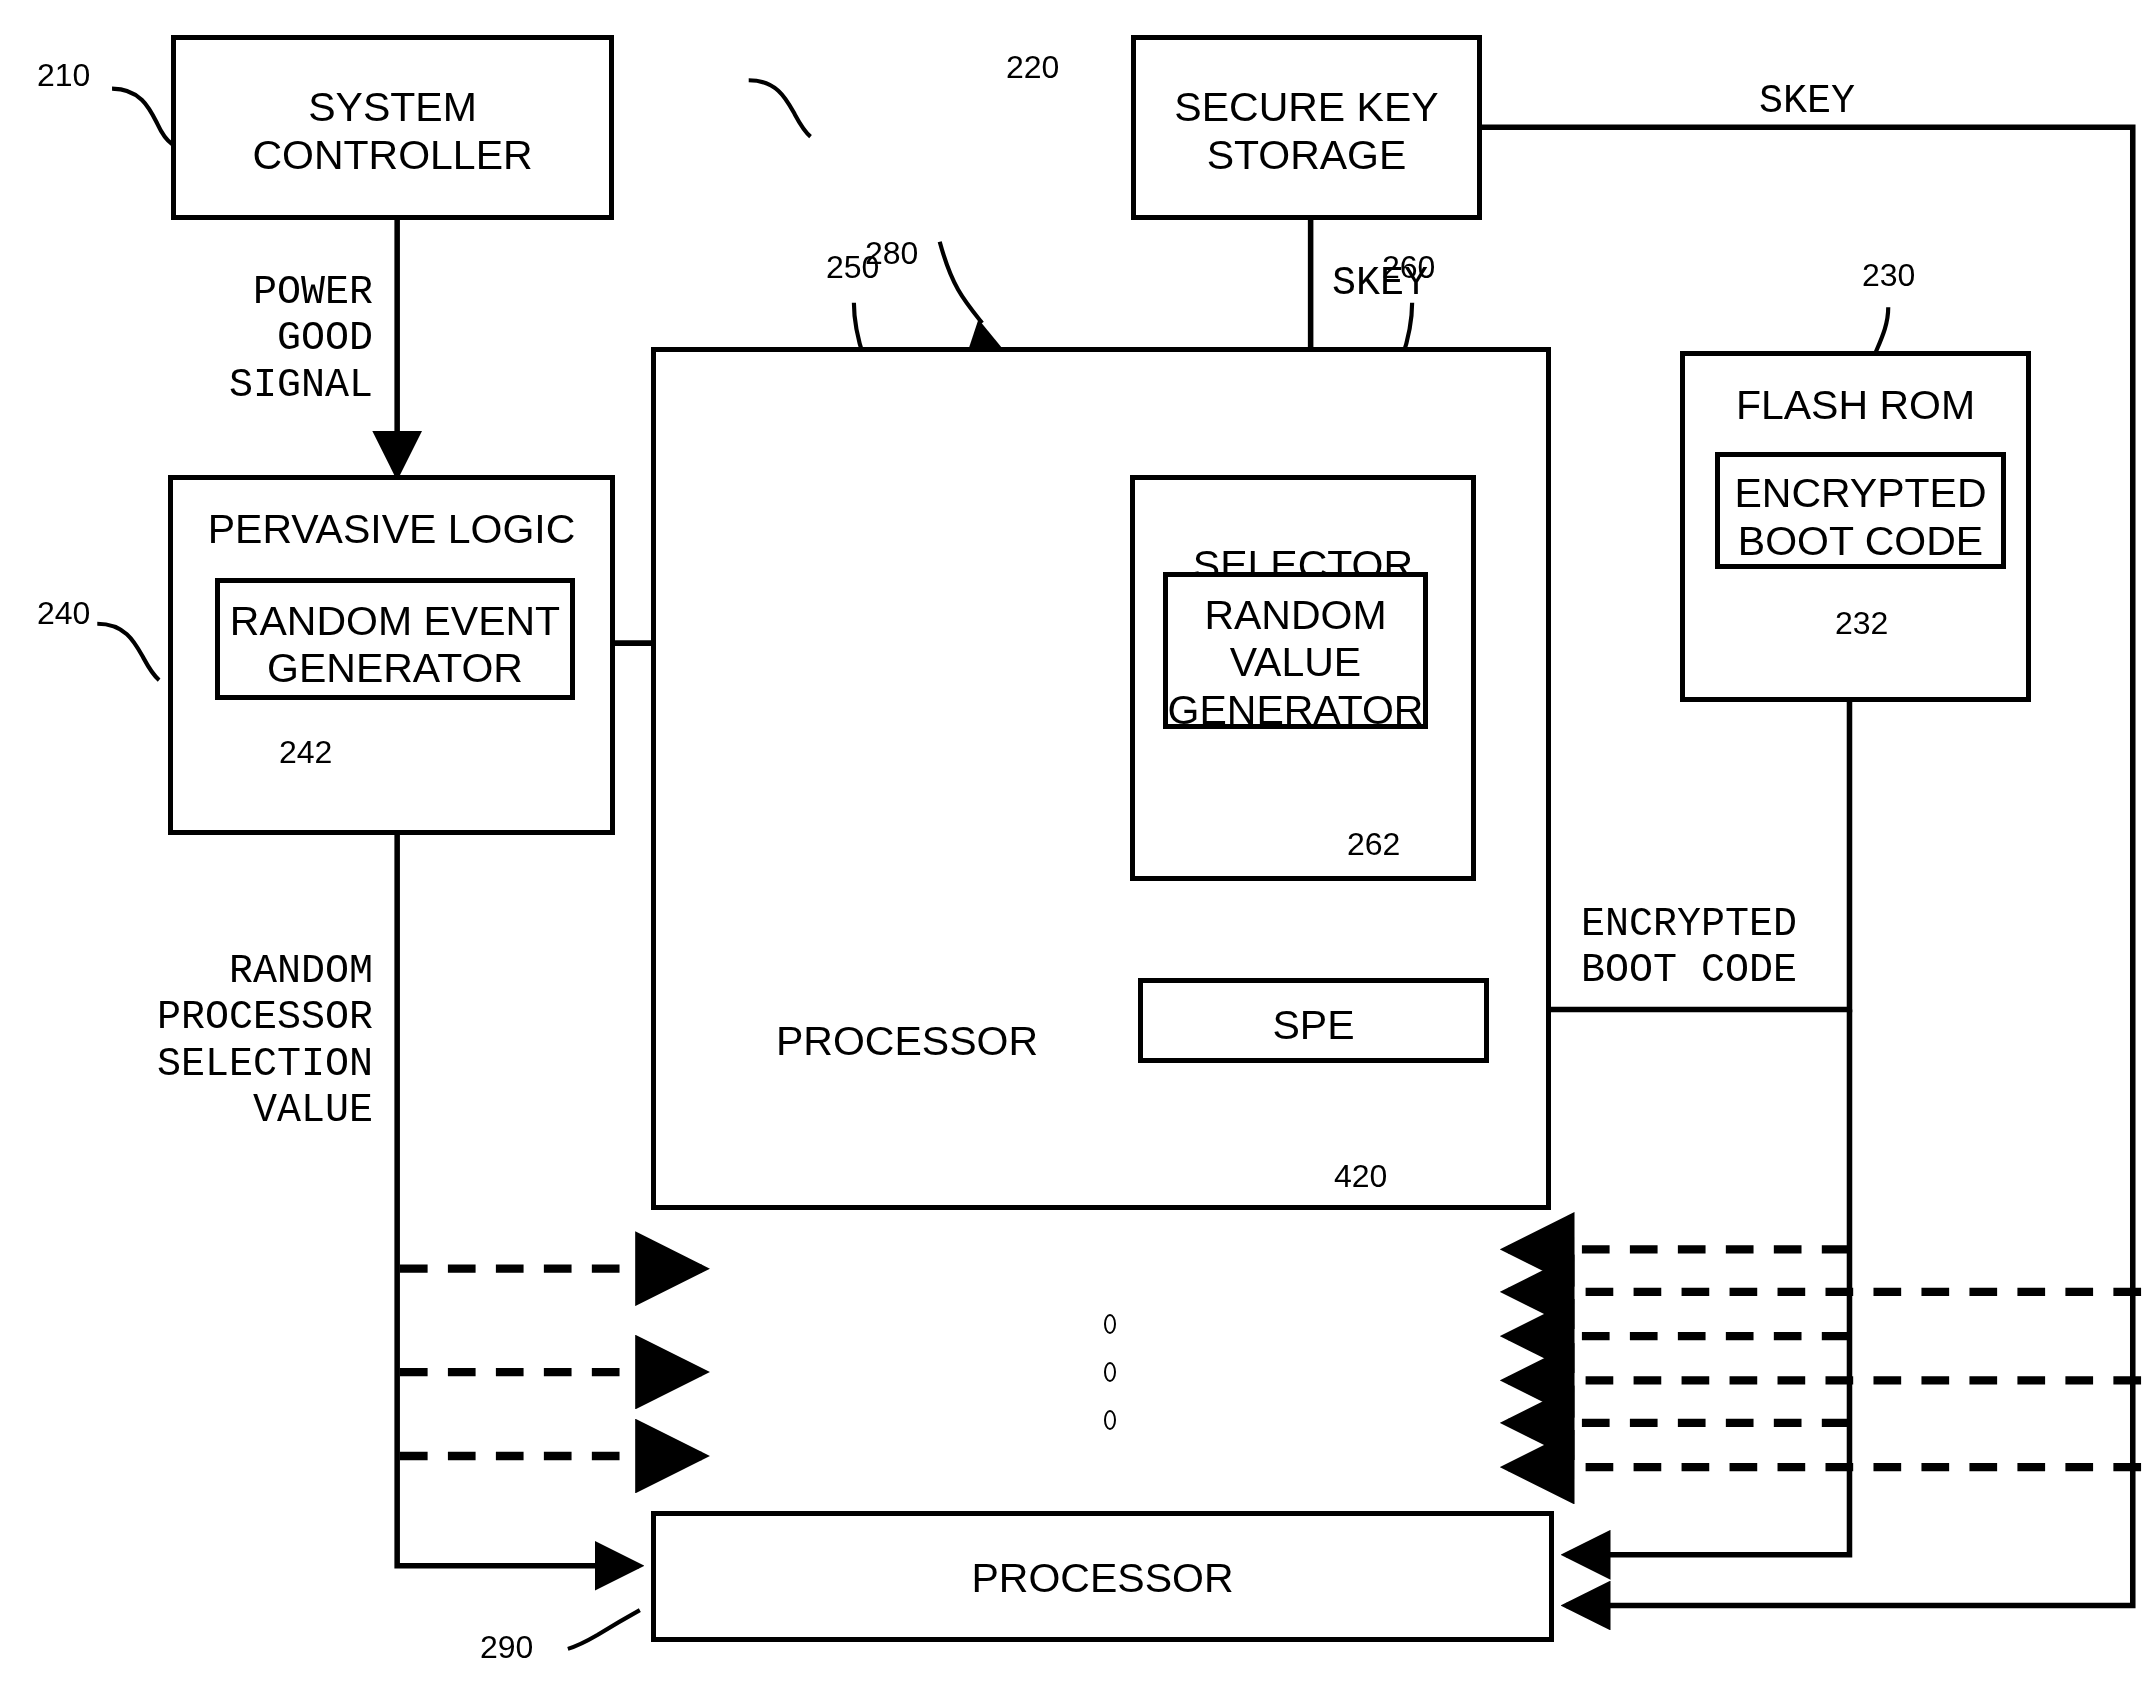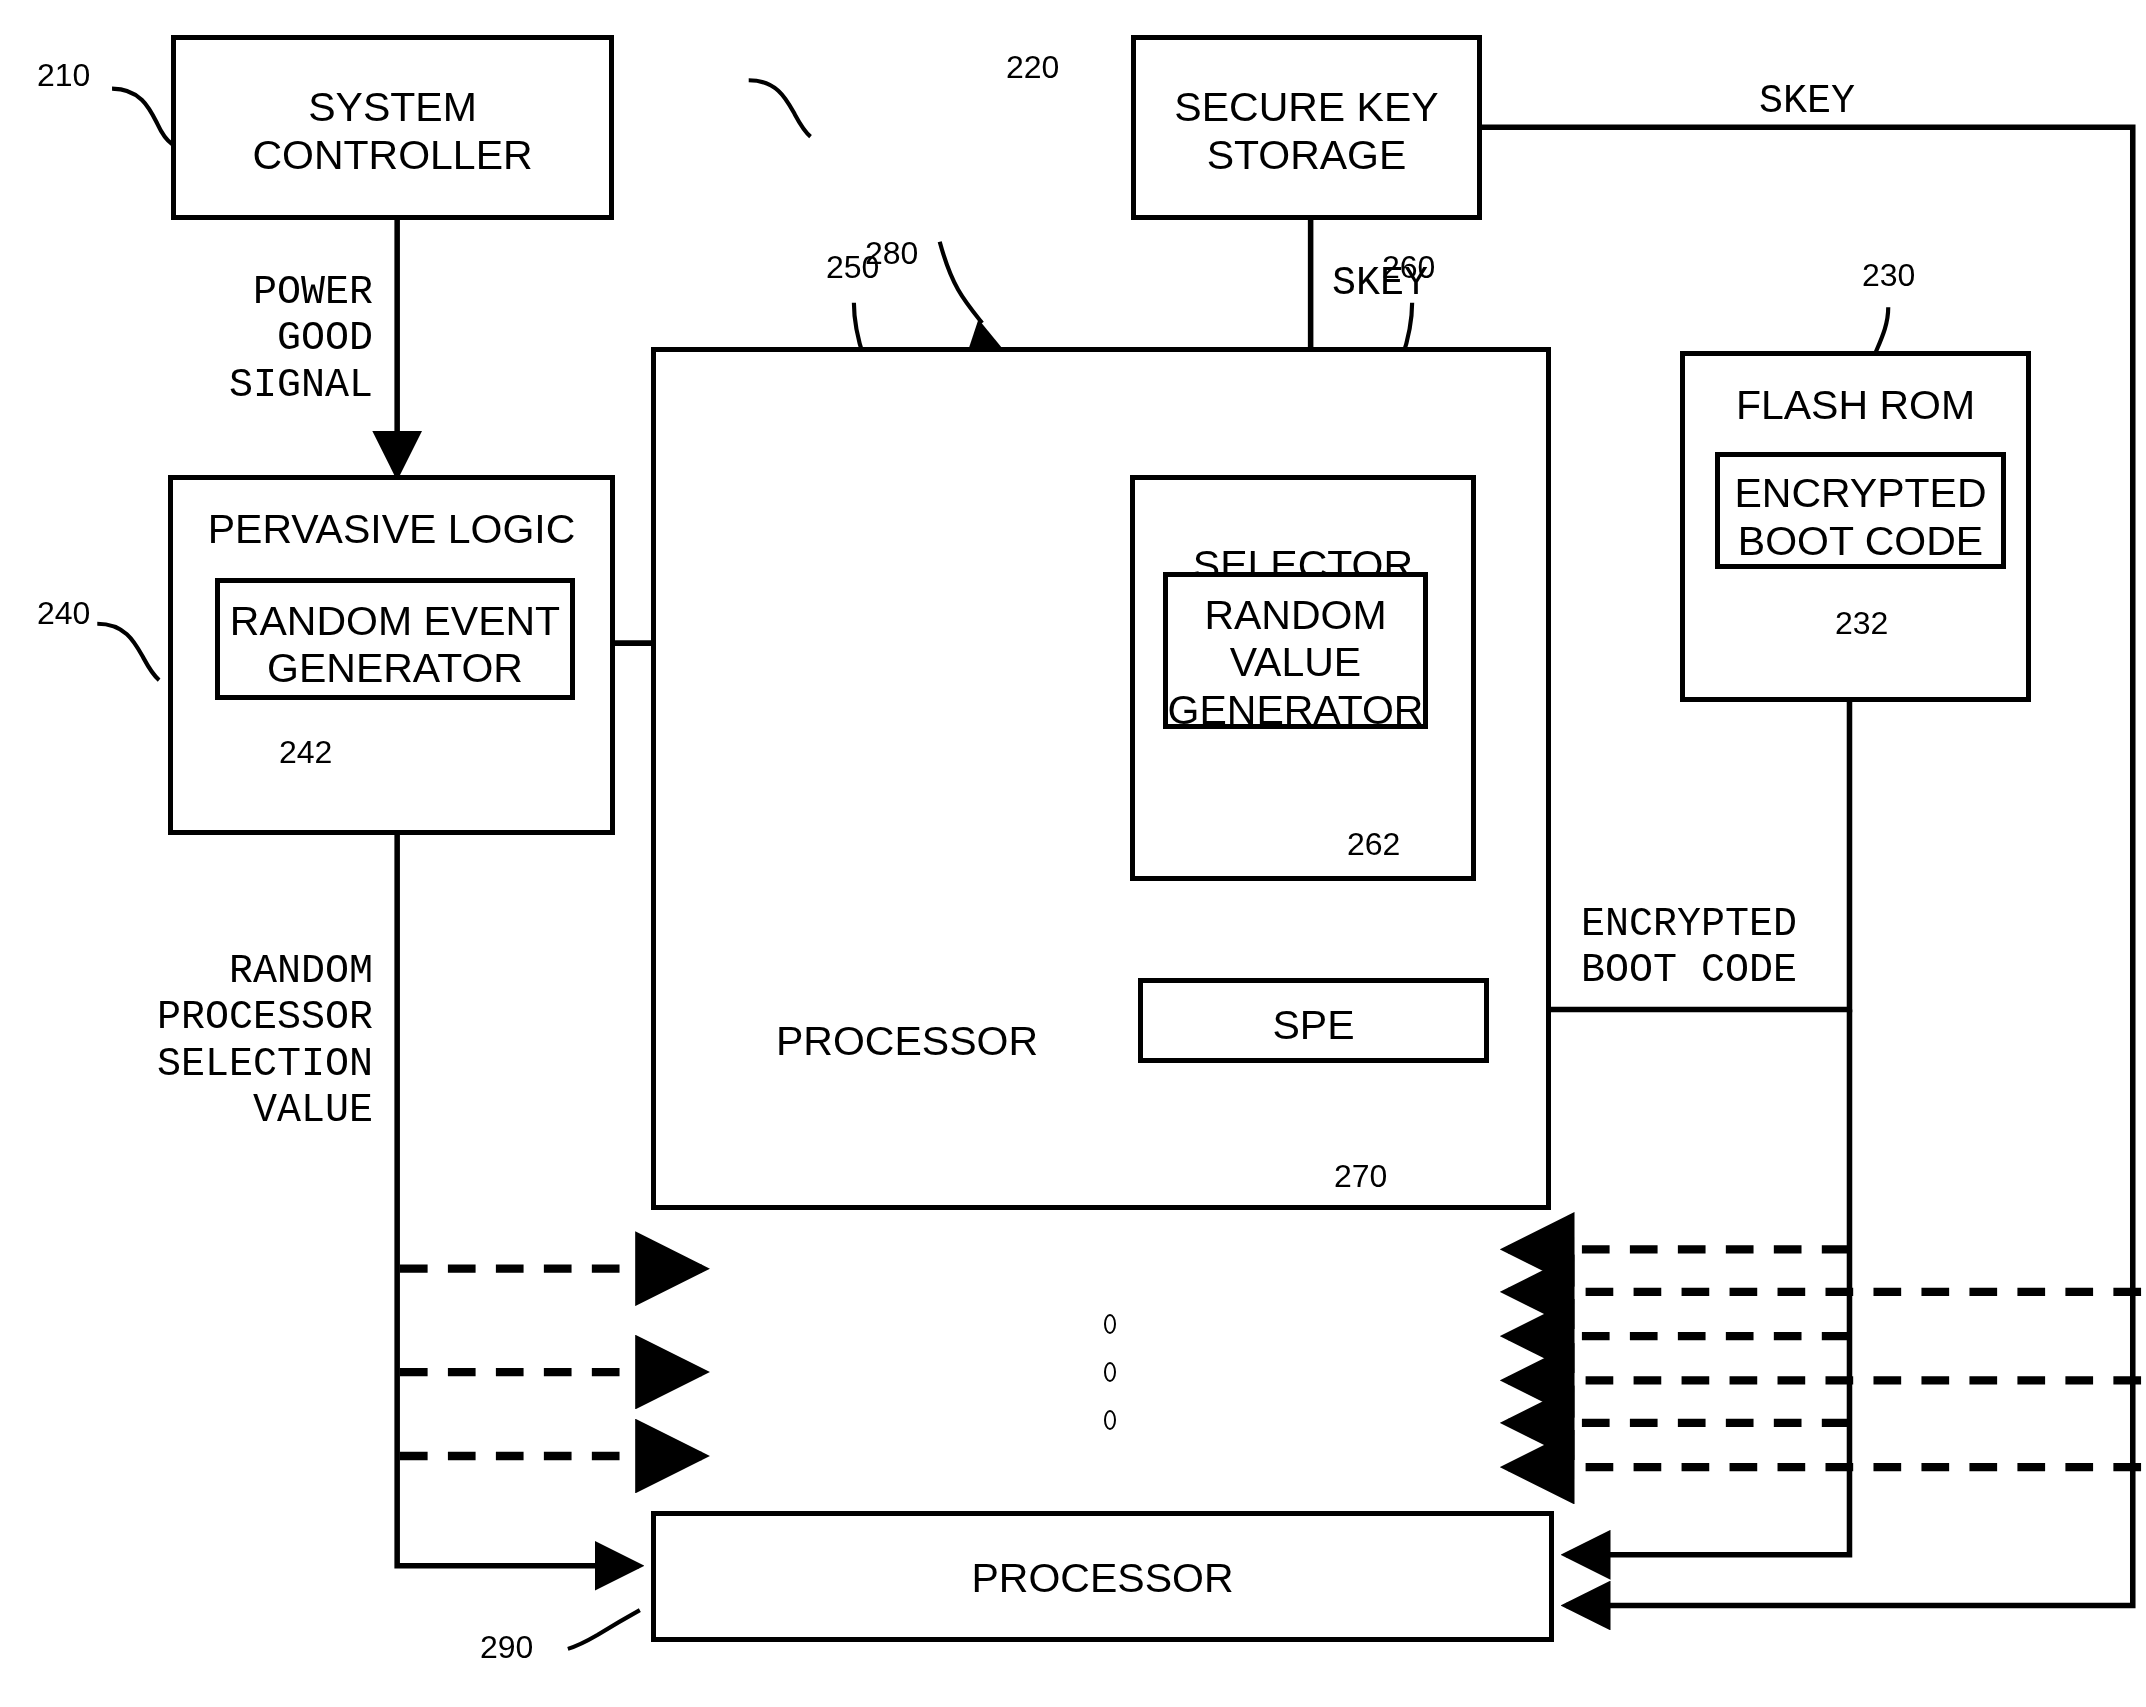--- a/index.html
+++ b/index.html
@@ -190,21 +190,21 @@
 VALUE
 GENERATOR</div>
     </div>
   </div>
   <div class="lbl refnum" style="left:1382px; top:249px;">260</div>
   <div class="lbl refnum" style="left:1347px; top:826px;">262</div>
 
   <div class="box" style="left:1138px; top:978px; width:351px; height:85px;">
     <div class="lbl boxtitle ctr" style="left:50%; top:18.5px; width:351px;">SPE</div>
   </div>
-  <div class="lbl refnum" style="left:1334px; top:1158px;">270</div>
+  <div class="lbl refnum" style="left:1334px; top:1158px;">420</div>
 
   <div class="box" style="left:1680px; top:351px; width:351px; height:351px;">
     <div class="lbl boxtitle ctr" style="left:50%; top:26px; width:351px;">FLASH ROM</div>
 
     <div class="innerbox" style="left:30px; top:96px; width:291px; height:117px;">
       <div class="lbl boxtitle ctr" style="left:50%; top:13px; width:295px;">ENCRYPTED
 BOOT CODE</div>
     </div>
   </div>
   <div class="lbl refnum" style="left:1862px; top:257px;">230</div>

